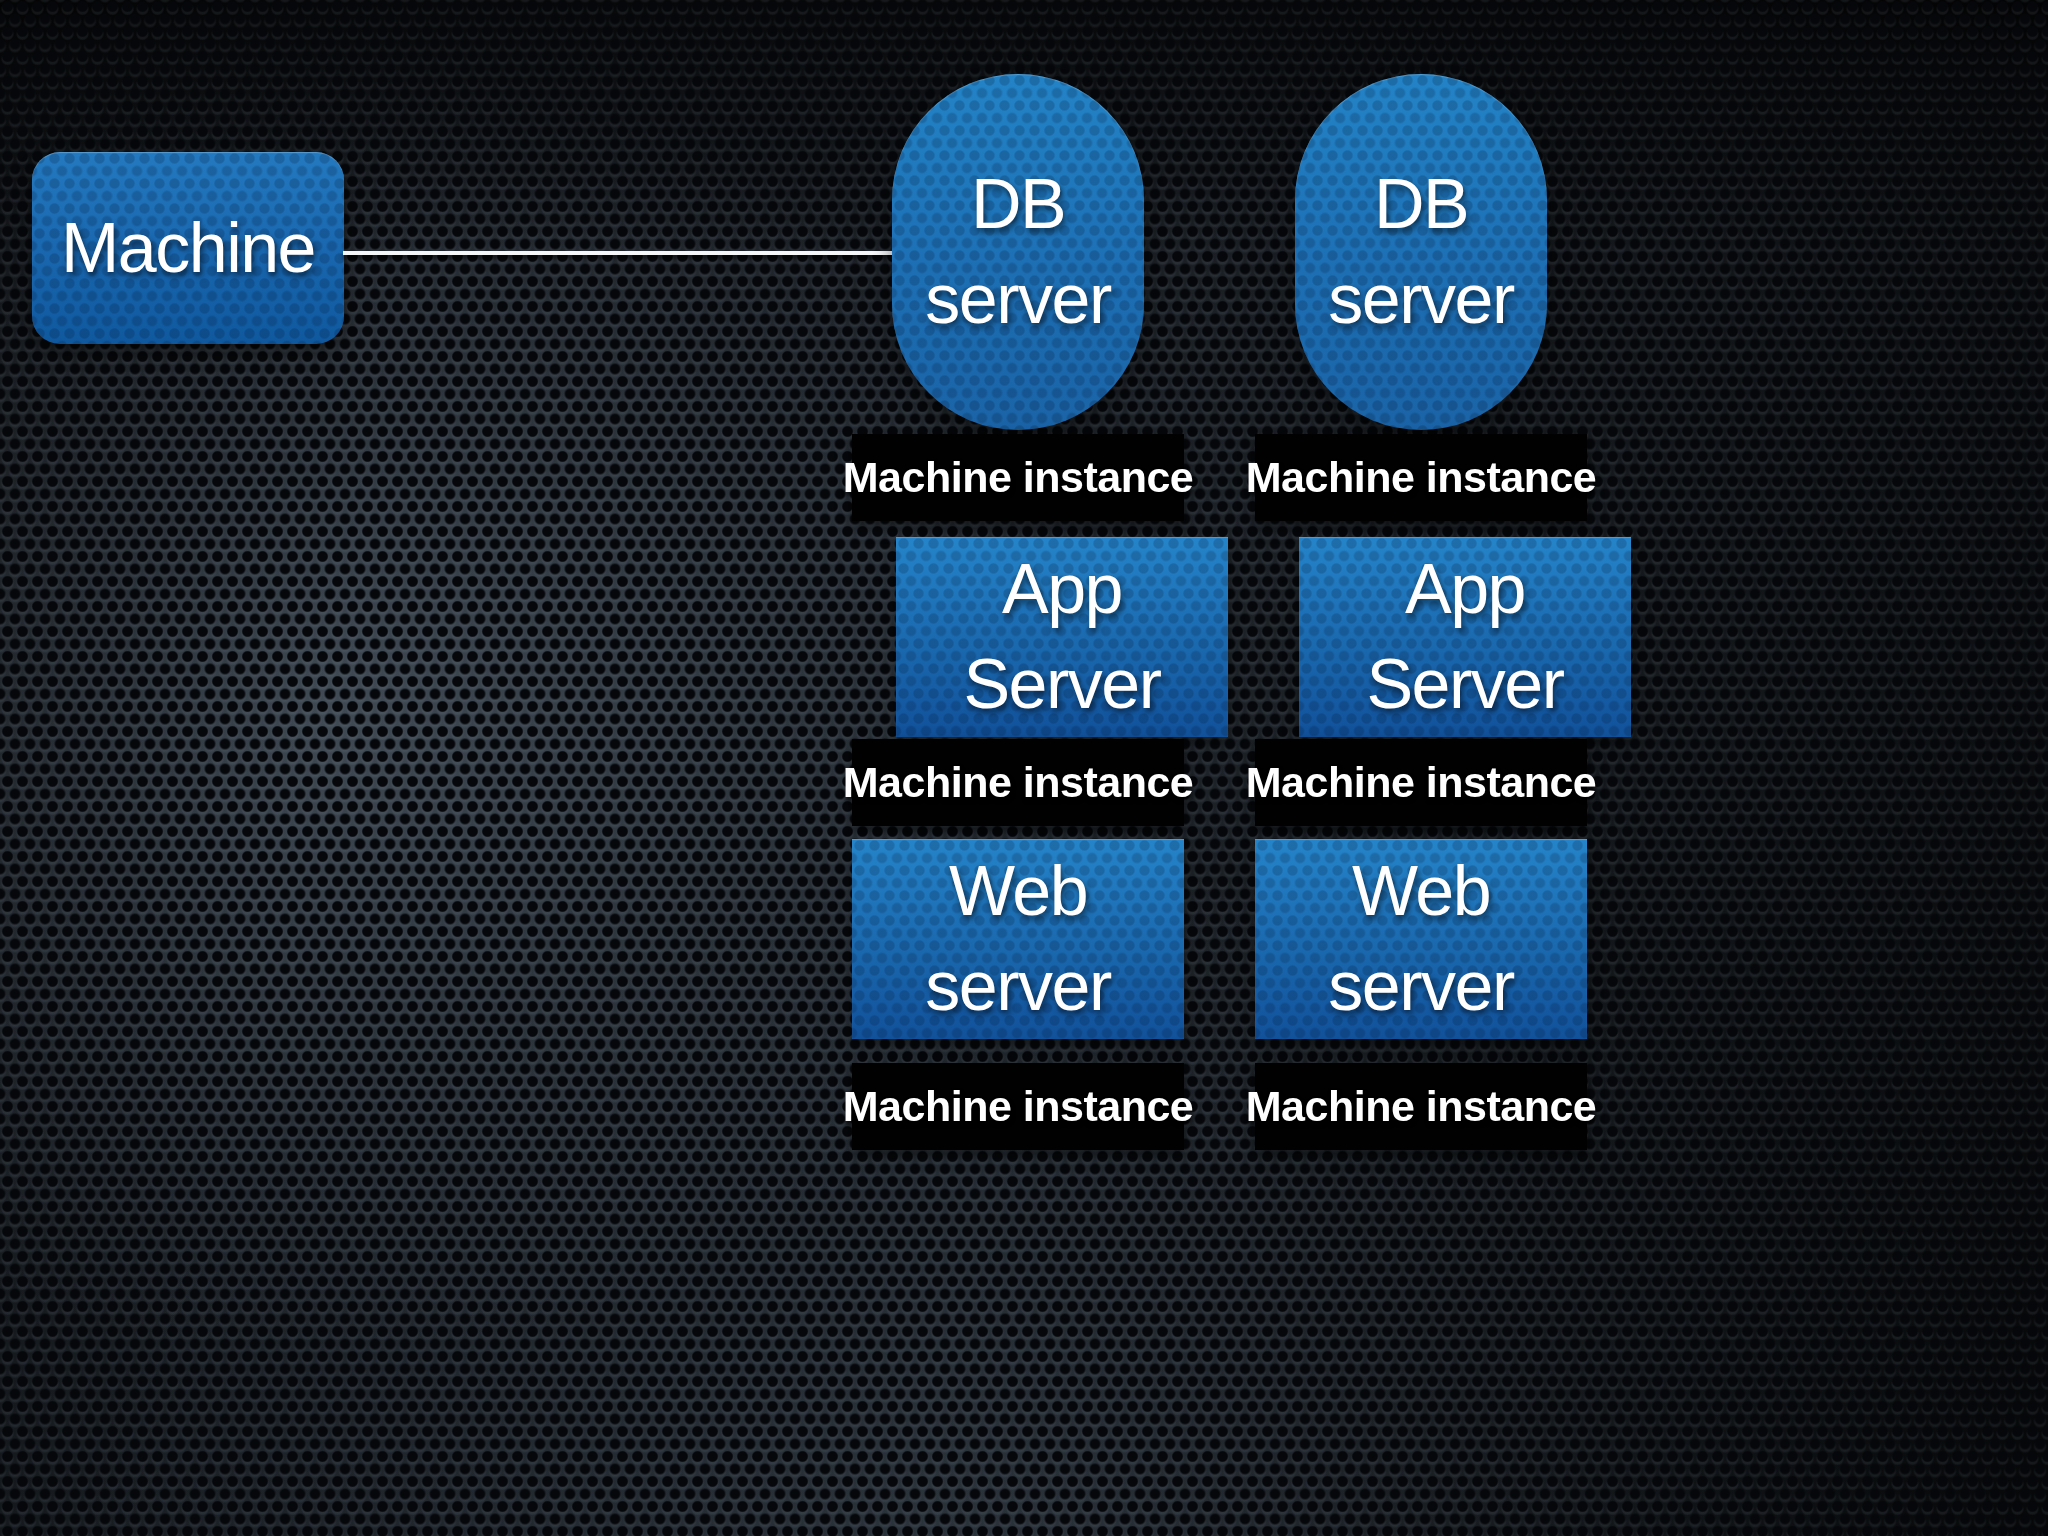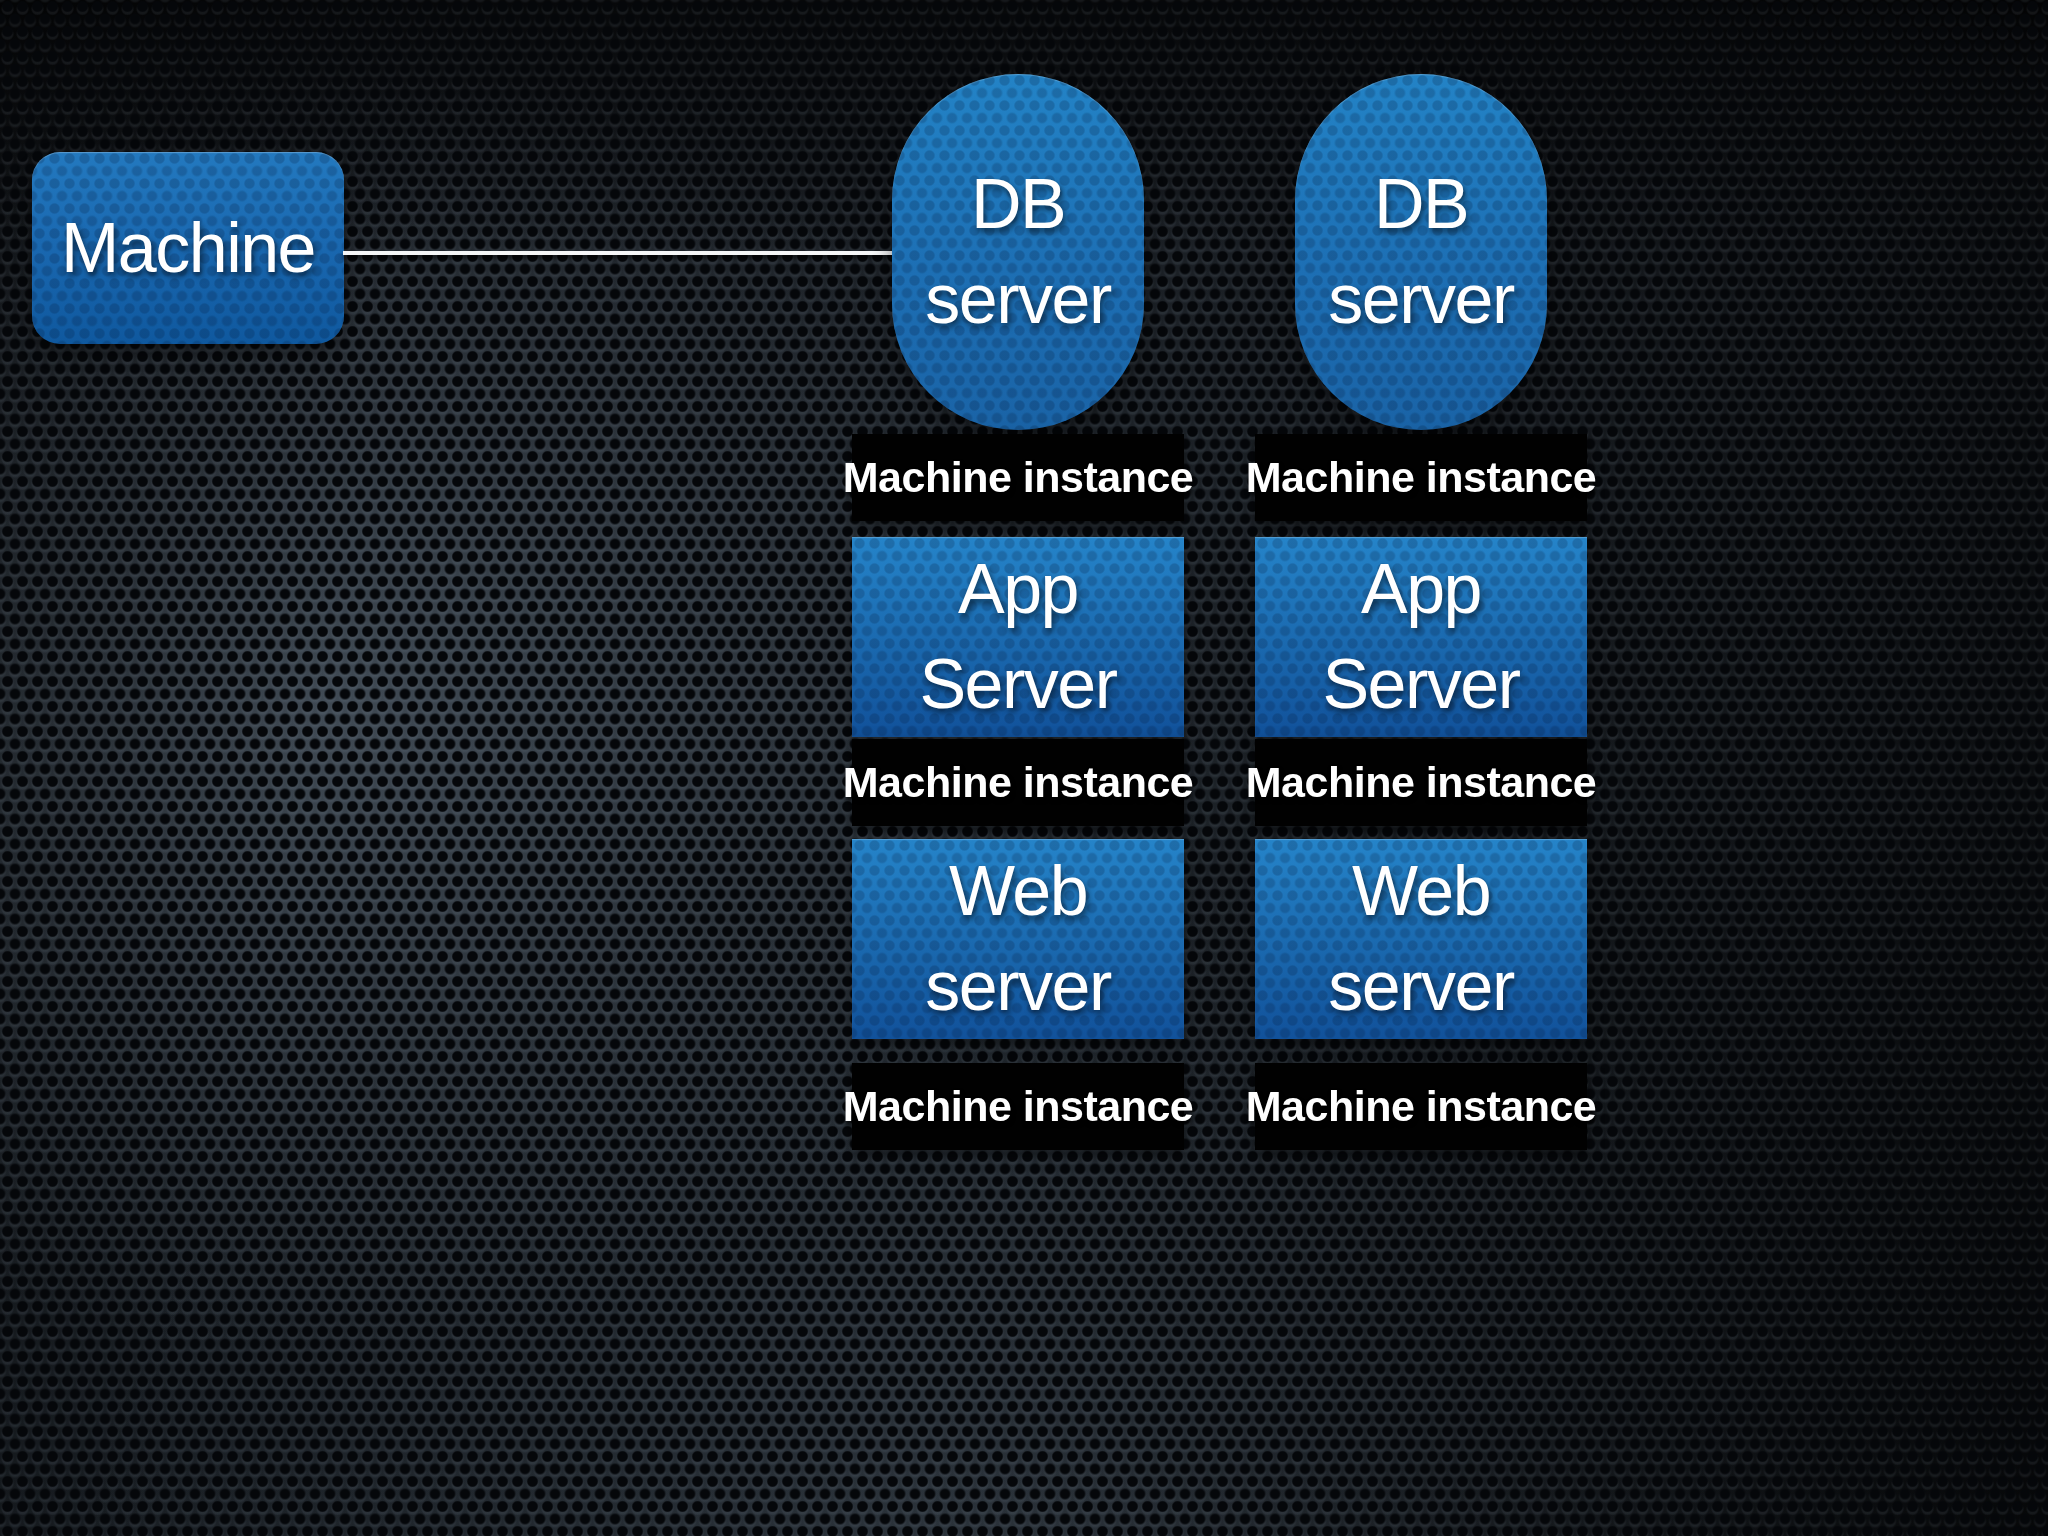--- a/index.html
+++ b/index.html
@@ -53,21 +53,21 @@
     background:linear-gradient(180deg,#2584c9 0%,#1a68ae 55%,#11519a 100%);
     box-shadow:0 6px 14px rgba(0,0,0,0.4), inset 0 1px 1px rgba(255,255,255,0.22);
   }
   .bar{
     position:absolute;width:332px;height:87px;background:#010101;
     display:flex;align-items:center;justify-content:center;
     box-shadow:0 5px 12px rgba(0,0,0,0.5);
   }
   .col1{left:852px;} .col2{left:1255px;}
   .capsule.col1{left:892px;} .capsule.col2{left:1295px;}
-  .row-bar1{top:434px;} .row-app{top:537px;} .row-bar2{top:739px;}
+  .row-bar1{top:434px;} .row-app{top:537px;margin-left:44px;} .row-bar2{top:739px;}
   .row-web{top:839px;} .row-bar3{top:1063px;}
   .title{
     color:#fff;font-size:70px;font-weight:300;letter-spacing:-1.5px;
     line-height:95px;text-align:center;z-index:1;
     text-shadow:2px 4px 6px rgba(0,0,0,0.55);
     white-space:nowrap;
   }
   .badge-label{
     color:#fff;font-size:43px;font-weight:700;letter-spacing:-0.5px;
     text-shadow:1px 3px 4px rgba(0,0,0,0.8);white-space:nowrap;

